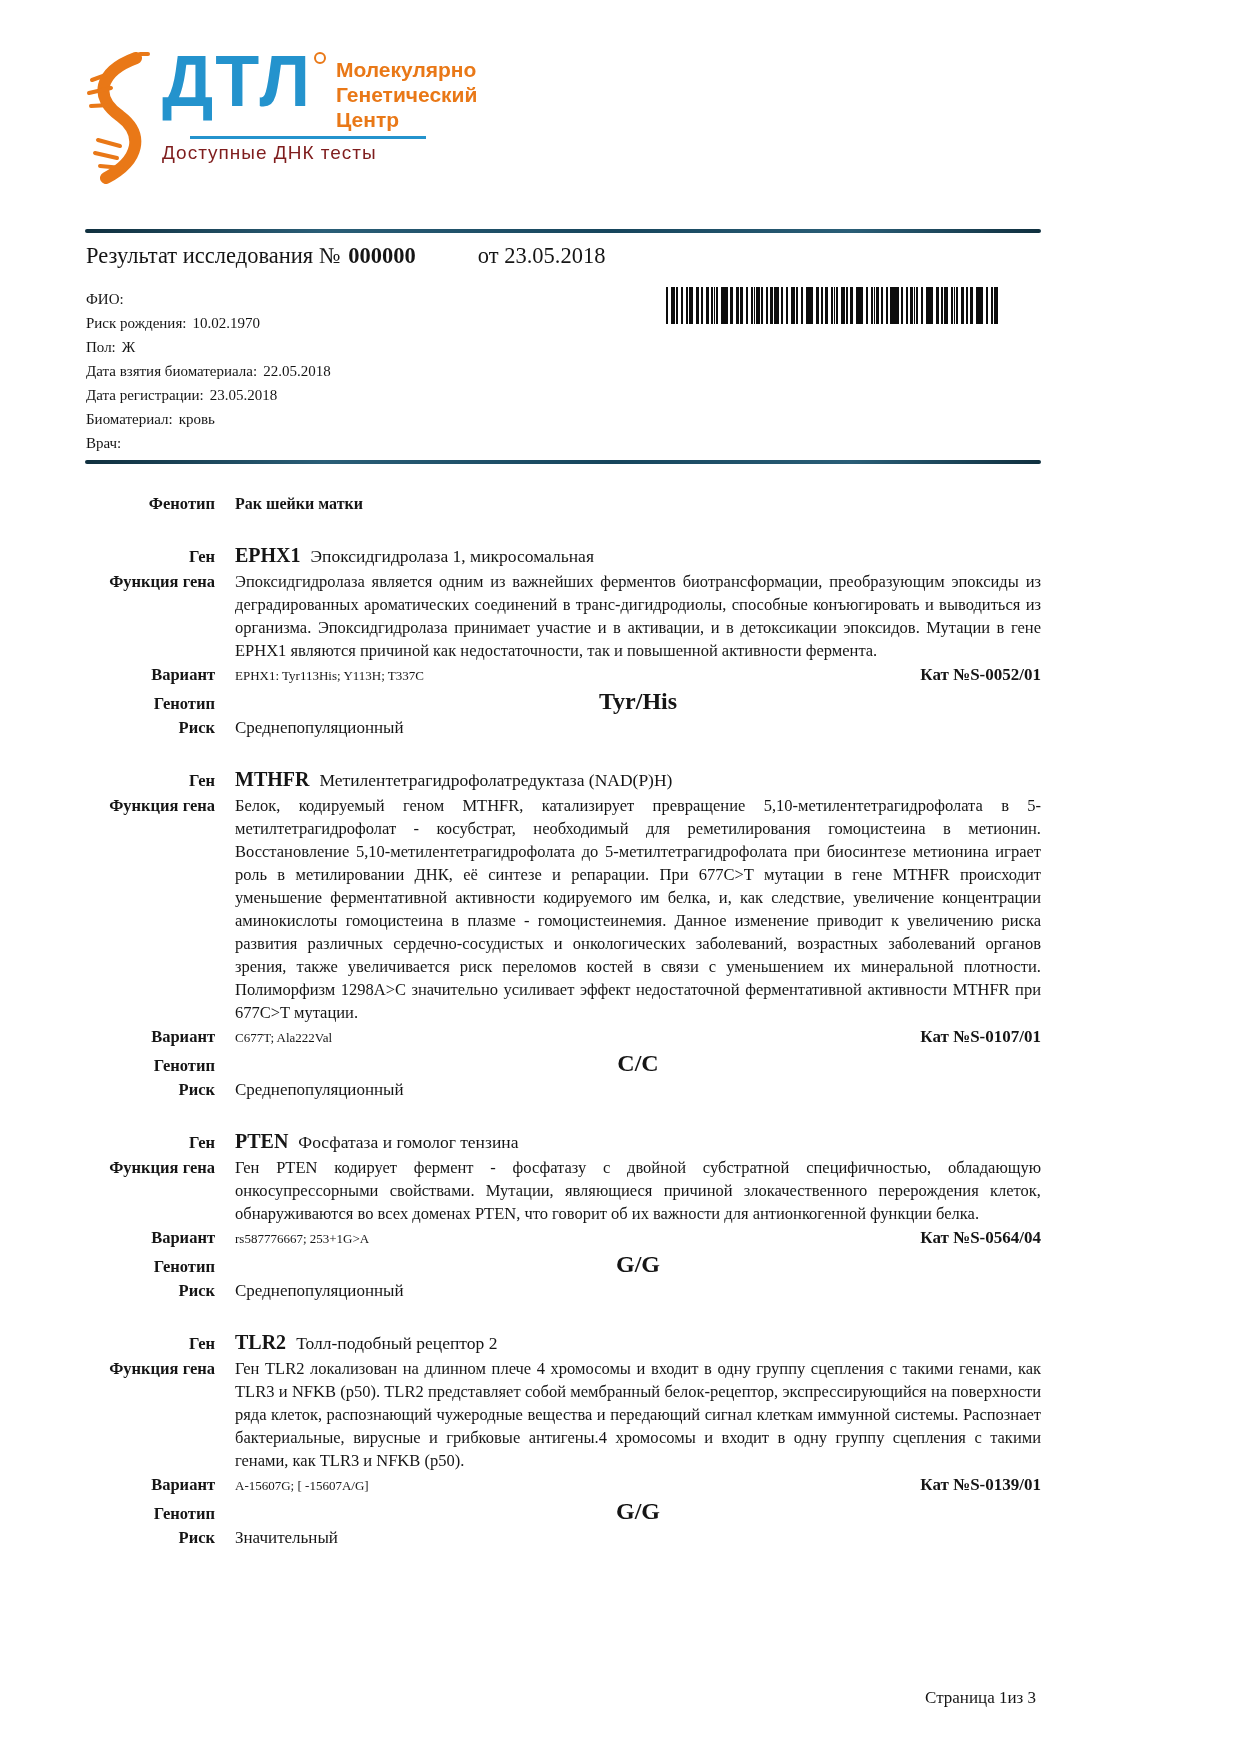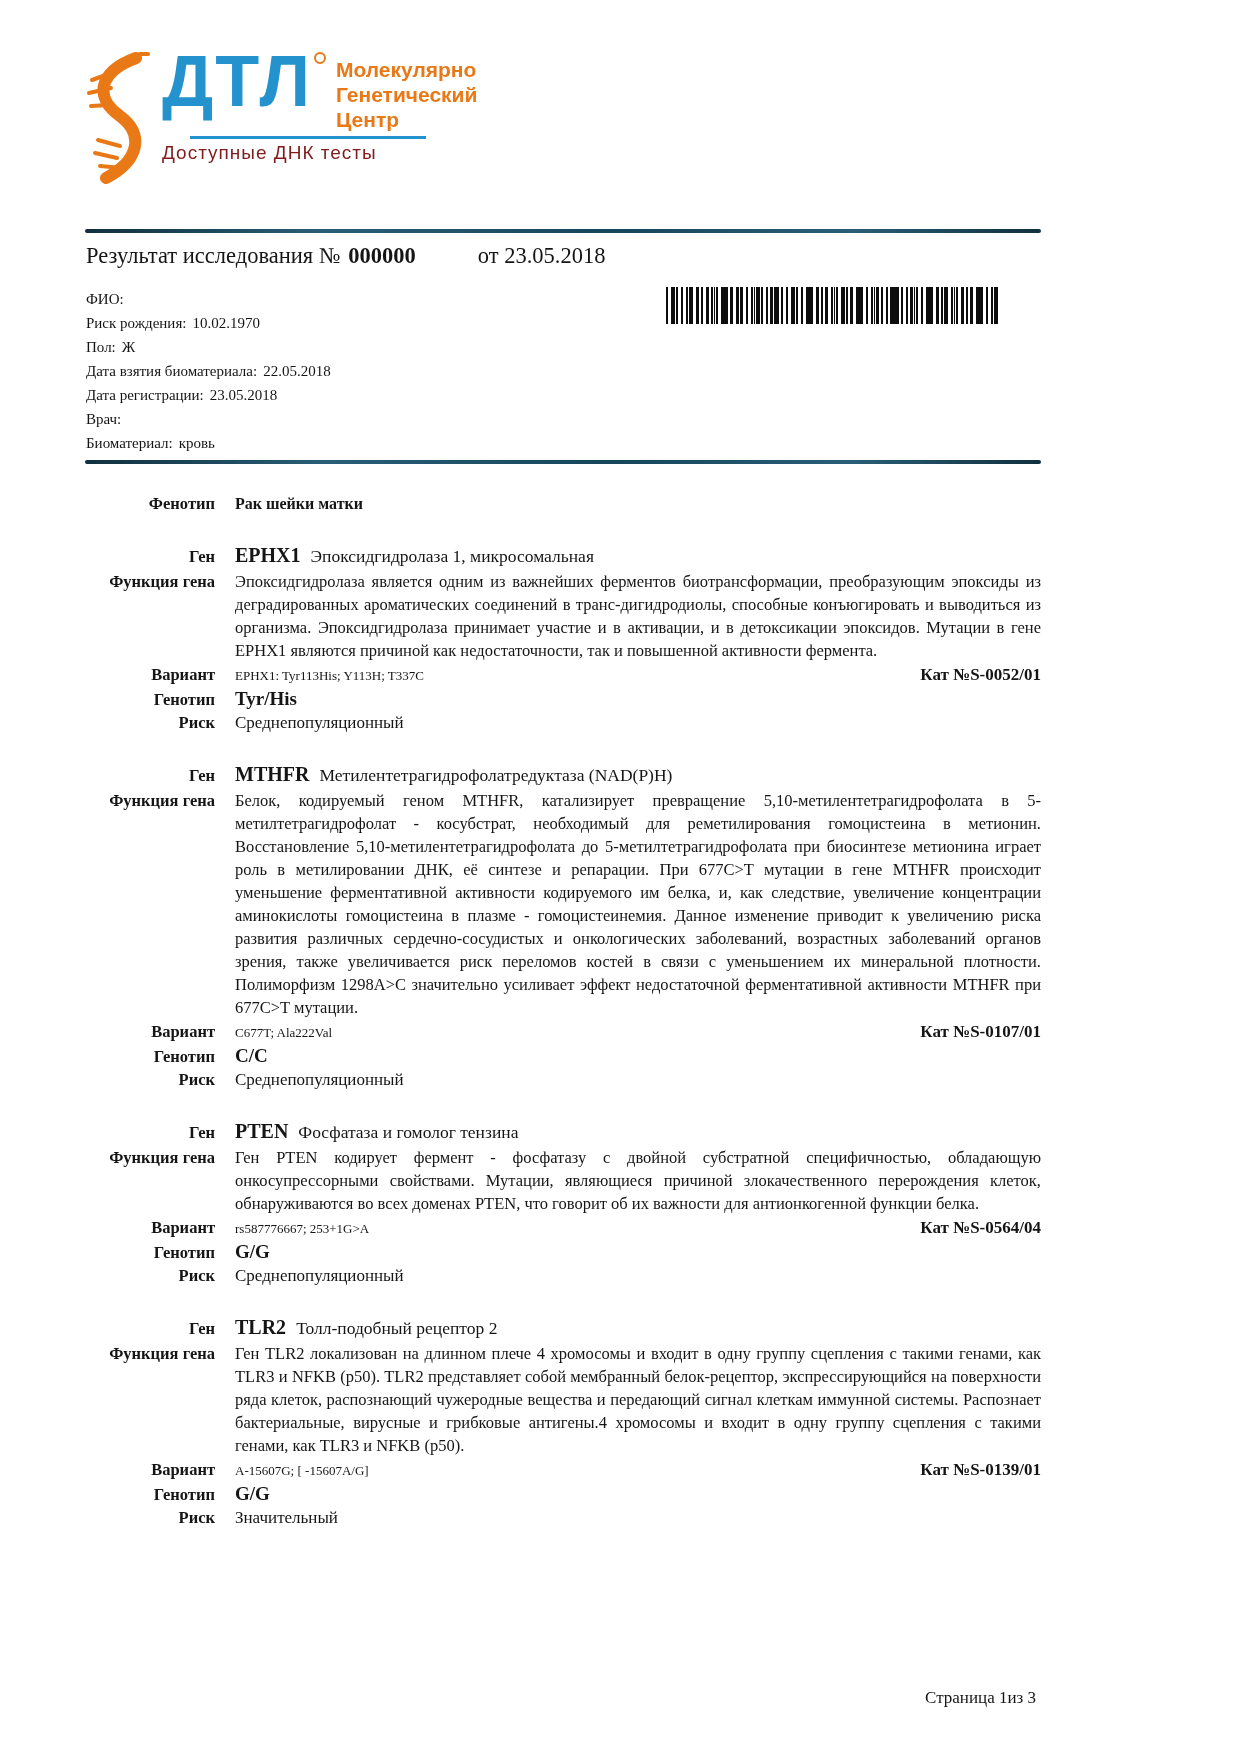--- a/index.html
+++ b/index.html
@@ -77,21 +77,21 @@
   .pheno{font-weight:bold;font-size:16px;}
   .gene-block{margin-top:30px;}
   .gene-name{font-weight:bold;font-size:20px;margin-right:6px;}
   .gene-desc{font-size:17.5px;}
   .function-text{
     font-size:16.5px;line-height:23px;text-align:justify;
   }
   .variant-flex{display:flex;align-items:baseline;justify-content:space-between;}
   .variant{font-size:13px;}
   .cat{font-weight:bold;font-size:17px;white-space:nowrap;margin-left:20px;}
-  .genotype{font-weight:bold;font-size:19px;}
+  .genotype{font-weight:bold;font-size:24px;text-align:center;}
   .risk{font-size:17px;}
   
   .page-footer{
     position:absolute;top:1688px;right:204px;
     font-size:17px;
   }
 </style>
 </head>
 <body>
 
@@ -146,26 +146,26 @@
     </div>
     <div class="info-line">
       <span>Дата взятия биоматериала:</span>
       <span>22.05.2018</span>
     </div>
     <div class="info-line">
       <span>Дата регистрации:</span>
       <span>23.05.2018</span>
     </div>
     <div class="info-line">
+      <span>Биоматериал:</span>
+      <span>кровь</span>
+    </div>
+    <div class="info-line">
       <span>Врач:</span>
       <span></span>
-    </div>
-    <div class="info-line">
-      <span>Биоматериал:</span>
-      <span>кровь</span>
     </div>
     <div class="barcode"></div>
   </div>
 
   <div class="rule rule-mid"></div>
 
   <main class="report">
 
 
     <div class="row pheno-row">

